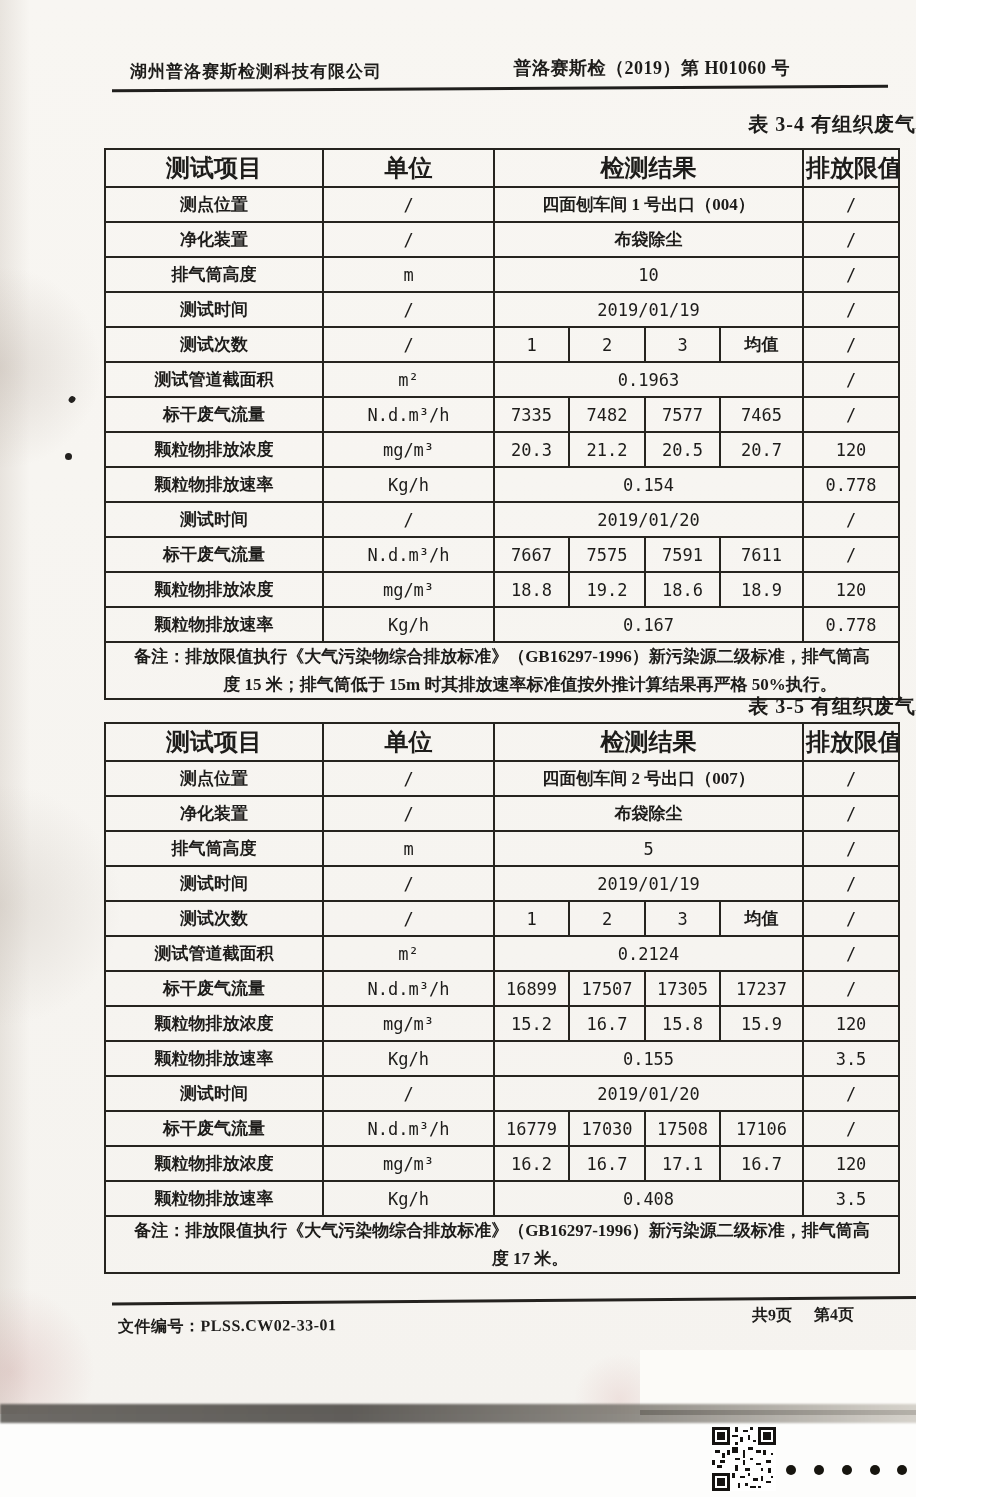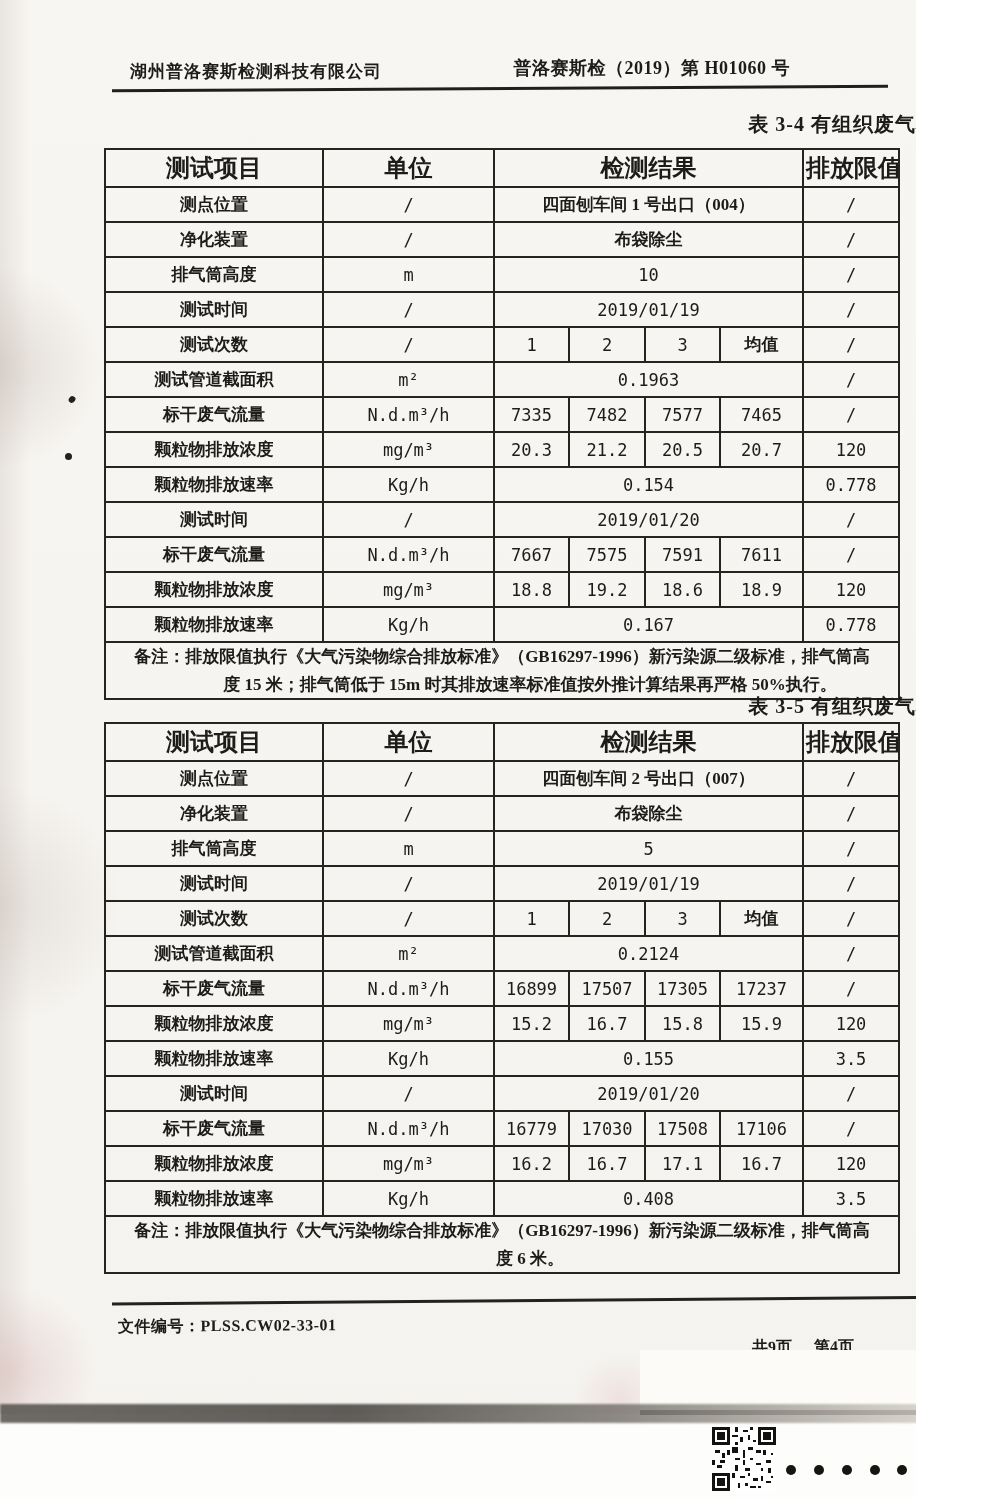--- a/index.html
+++ b/index.html
@@ -51,21 +51,21 @@
   td.cjk{font-weight:600;}
   td.mono{font-family:"DejaVu Sans Mono",monospace;font-size:16px;}
   td.note-cell{
     text-align:left;height:60px;padding:6px 12px 8px 12px;
     font-size:17px;line-height:1.62;white-space:normal;font-weight:600;
   }
   .note-l2{margin-left:3.3em;}
 
   .ftr-rule{position:absolute;left:112px;top:1299px;width:874px;height:3px;background:#24221f;transform:rotate(-0.45deg);}
   .ftr-left{position:absolute;left:118px;top:1316px;font-size:16px;font-weight:bold;letter-spacing:.5px;transform:rotate(-0.4deg);}
-  .ftr-right{position:absolute;left:752px;top:1305px;font-size:16px;font-weight:bold;transform:rotate(-0.4deg);margin-top:32px;}
+  .ftr-right{position:absolute;left:752px;top:1305px;font-size:16px;font-weight:bold;transform:rotate(-0.4deg);}
   .ftr-right .gap{display:inline-block;width:22px;}
 
   
   .stamp{position:absolute;pointer-events:none;}
   .sb{position:absolute;background:#c1221e;filter:blur(.4px);}
   .sb1{left:977px;top:560px;width:15px;height:14px;border-radius:2px 4px 3px 5px;transform:rotate(-14deg);opacity:.92;}
   .sb2{left:979px;top:585px;width:12px;height:49px;opacity:.8;
        background:repeating-linear-gradient(#c1221e 0 3px, rgba(193,34,30,.25) 3px 6px);}
   .sb3{left:969px;top:645px;width:26px;height:60px;border-radius:45% 20% 50% 30%;transform:rotate(9deg);opacity:.88;
        background:radial-gradient(circle at 40% 35%, #c1221e 55%, rgba(193,34,30,.4));}
@@ -322,21 +322,21 @@
       </tr>
       <tr>
         <td class="cjk">颗粒物排放速率</td>
         <td class="mono">Kg/h</td>
         <td class="mono" colspan="4">0.408</td>
         <td class="mono">3.5</td>
       </tr>
       <tr>
         <td class="note-cell" colspan="7">
           <div>备注：排放限值执行《大气污染物综合排放标准》（GB16297-1996）新污染源二级标准，排气筒高</div>
-          <div class="note-l2">度 6 米。</div>
+          <div class="note-l2">度 17 米。</div>
         </td>
       </tr>
     </tbody>
   </table>
 
   <div class="ftr-rule"></div>
   <div class="ftr-left">文件编号：PLSS.CW02-33-01</div>
   <div class="ftr-right">
     <span>共9页</span><span class="gap"></span><span>第4页</span>
   </div>

